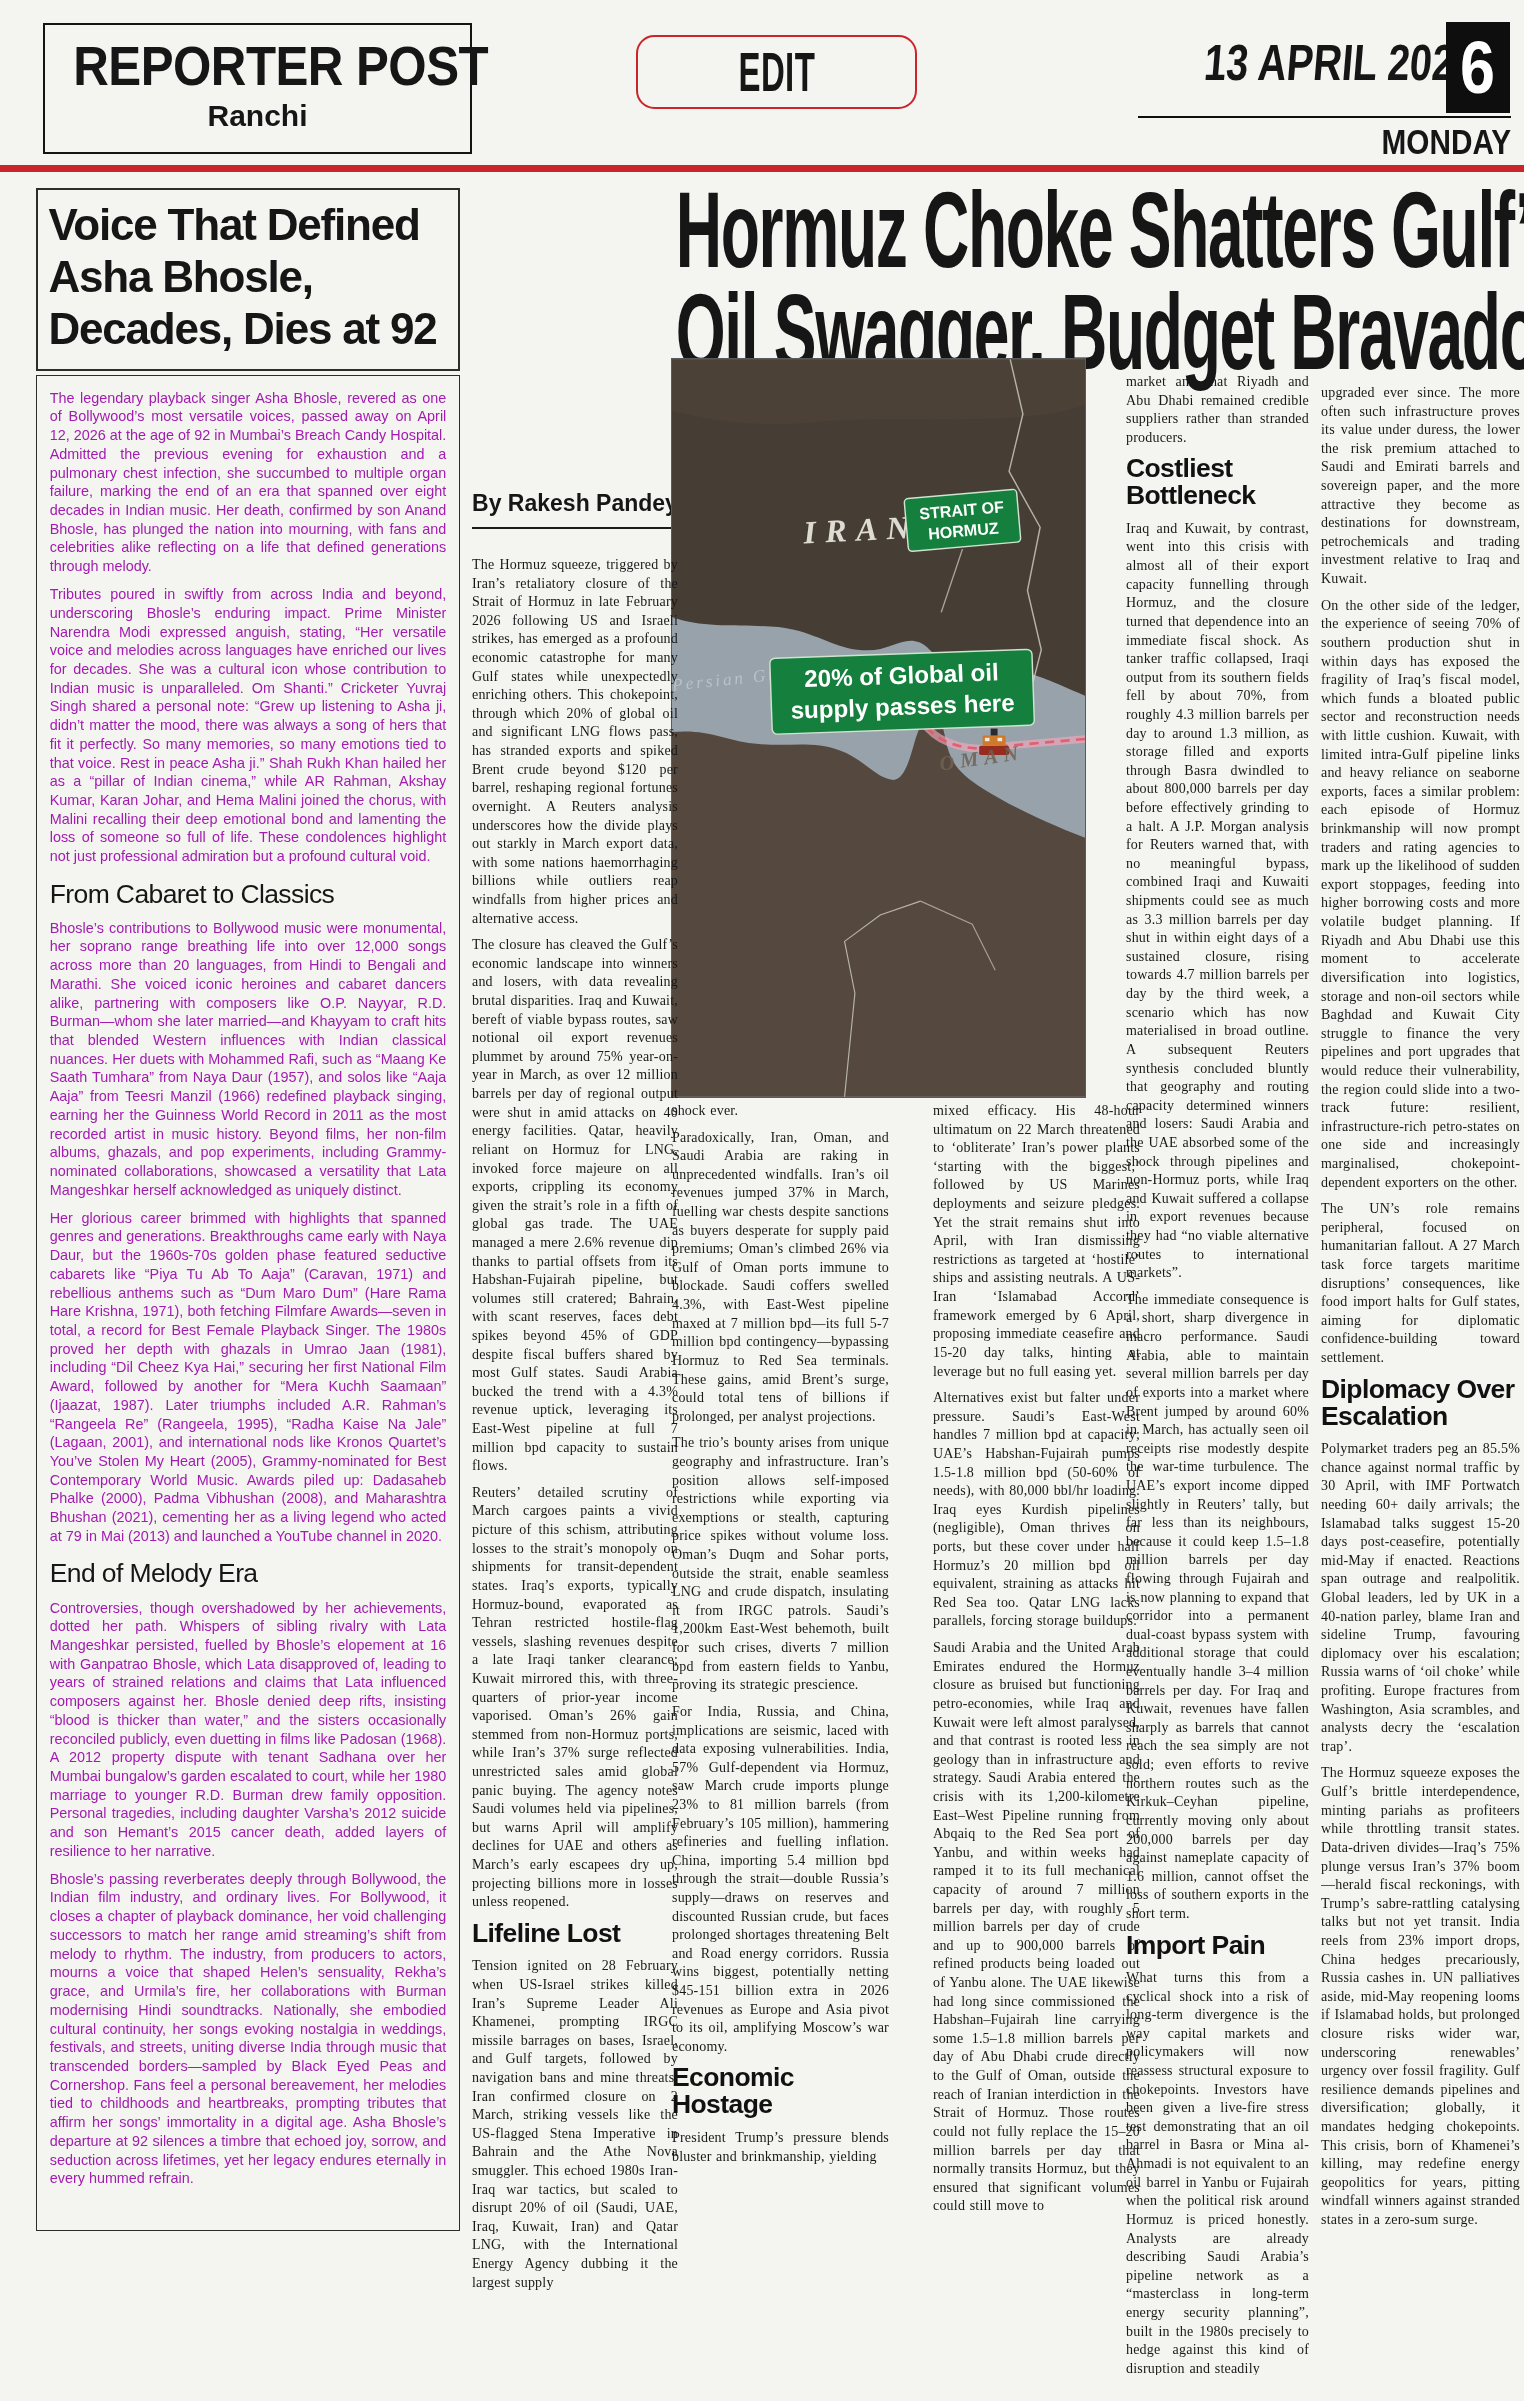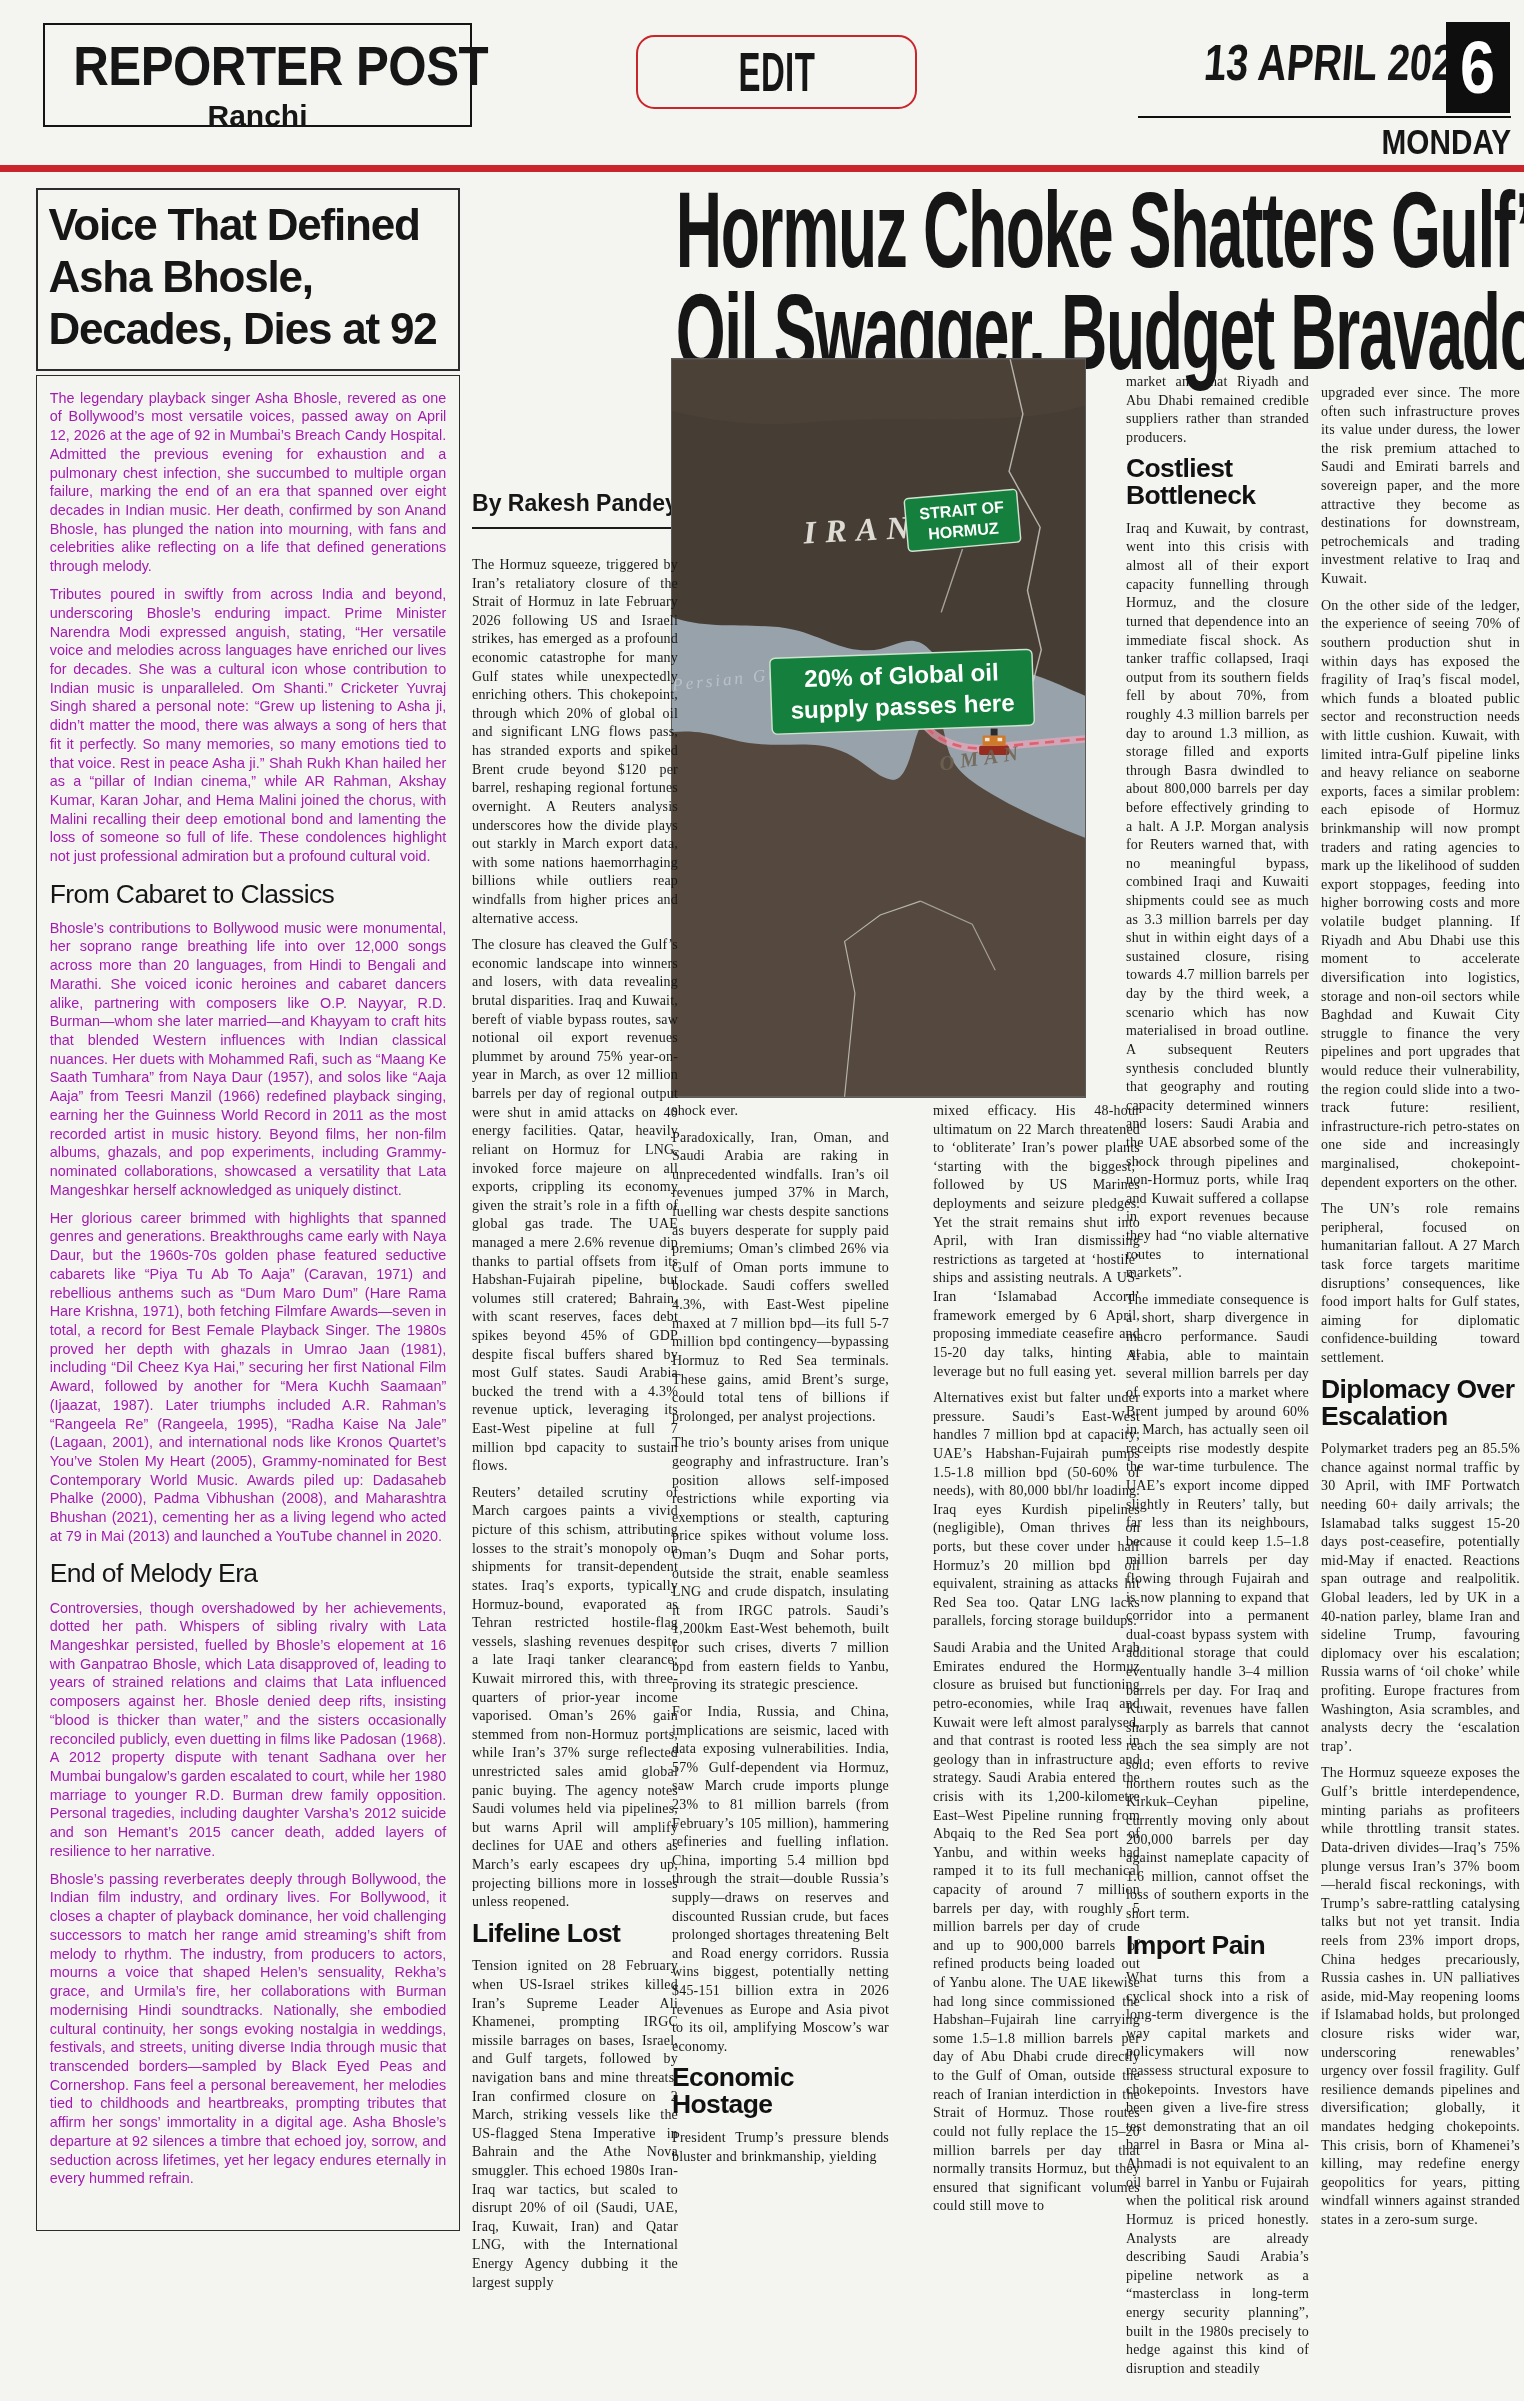--- a/index.html
+++ b/index.html
@@ -1,20 +1,20 @@
 <!DOCTYPE html>
 <html style="font-size:9.2px"><head>
 <meta charset="utf-8">
 <style>
   html,body { margin:0; padding:0; background:#d8d8d5; }
   .page { position:relative; width:1525px; height:2401px; background:#f4f4f1; color:#161616;
           font-family:"Liberation Sans", sans-serif; overflow:hidden; }
 
   
-  .masthead-box { position:absolute; left:43px; top:23px; width:429px; height:104px;
+  .masthead-box { position:absolute; left:43px; top:23px; width:429px; height:131px;
                   border:2.9px solid #141414; box-sizing:border-box; text-align:center; }
   .masthead-title { display:inline-block; margin-top:8px; font-size:56px; font-weight:bold;
                     letter-spacing:-0.6px; white-space:nowrap; transform:scaleX(0.88); transform-origin:center; }
   .masthead-city { text-align:center; font-size:30px; font-weight:bold; margin-top:1.2px; }
   .edit-box { position:absolute; left:636px; top:35px; width:281px; height:74px;
               border:2.9px solid #c9252b; border-radius:18.4px; box-sizing:border-box;
               display:flex; align-items:center; justify-content:center; background:transparent; }
   .edit-label { font-size:55px; font-weight:bold; transform:scaleX(0.6); letter-spacing:0.6px; }
   .date-label { position:absolute; left:1139px; top:33px; width:297px; text-align:right;
                 font-size:51px; font-weight:bold; white-space:nowrap;

